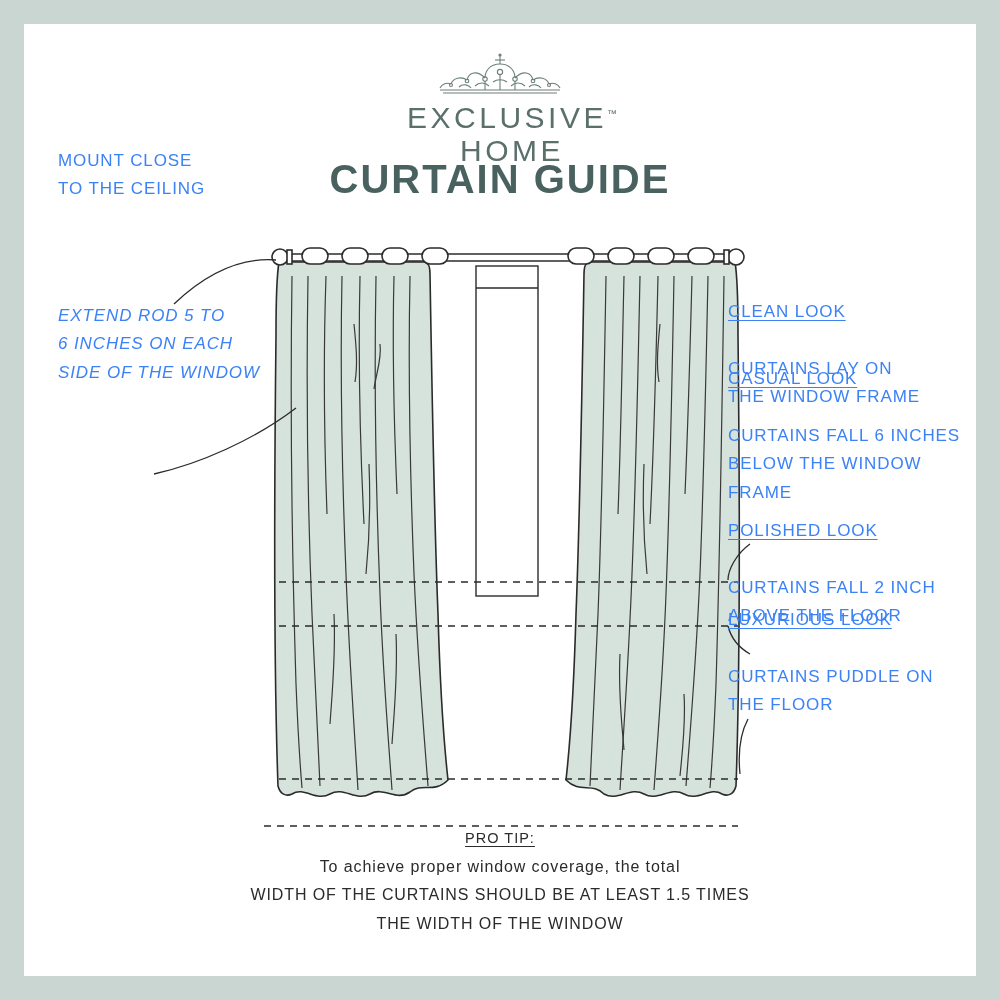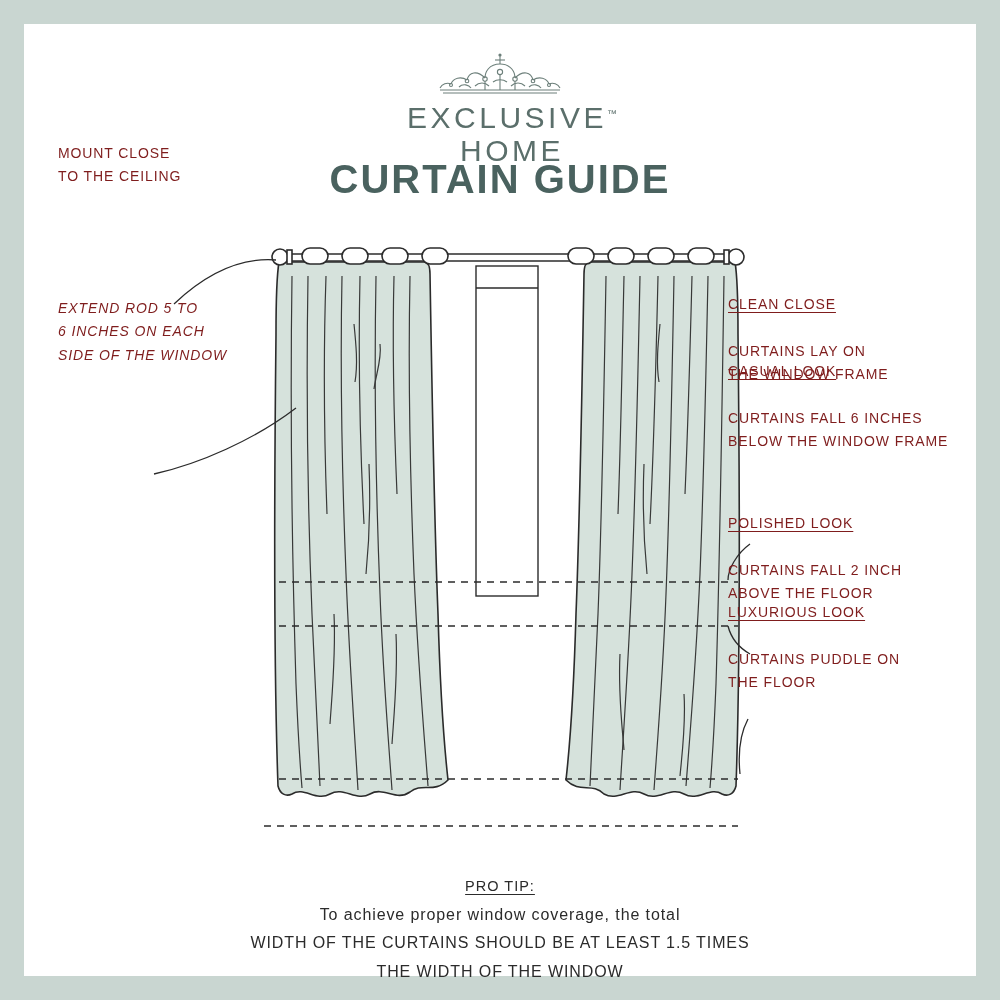--- a/index.html
+++ b/index.html
@@ -77,22 +77,22 @@
     top: 190px;
     width: 952px;
     height: 620px;
   }
   #diagram svg {
     display: block;
   }
   
   .callout {
     position: absolute;
-    font-size: 14px;
-    color: #7f1d1d;
+    font-size: 17px;
+    color: #3b82f6;
     letter-spacing: 0.9px;
     line-height: 1.68;
     white-space: pre-line;
   }
   .callout .hd {
     text-decoration: underline;
     text-underline-offset: 3px;
     letter-spacing: 0.9px;
     display: block;
   }
@@ -115,21 +115,20 @@
     width: 952px;
     text-align: center;
     color: #2b2b2b;
   }
   #protip-title {
     font-size: 14.5px;
     letter-spacing: 1px;
     text-decoration: underline;
     text-underline-offset: 3px;
     margin-bottom: 7px;
-    margin-top: 48px;
   }
   #protip-body {
     font-size: 16px;
     letter-spacing: 0.9px;
     line-height: 1.78;
     white-space: pre-line;
   }
 </style>
 </head>
 <body>
@@ -289,21 +288,21 @@
 TO THE CEILING</span>
     </div>
 
     <div class="callout" id="co-extend">
       <span class="bd">EXTEND ROD 5 TO
 6 INCHES ON EACH
 SIDE OF THE WINDOW</span>
     </div>
 
     <div class="callout" id="co-clean">
-      <span class="hd">CLEAN CLOSE</span>
+      <span class="hd">CLEAN LOOK</span>
       <span class="bd">CURTAINS LAY ON
 THE WINDOW FRAME</span>
     </div>
 
     <div class="callout" id="co-casual">
       <span class="hd">CASUAL LOOK</span>
       <span class="bd">CURTAINS FALL 6 INCHES
 BELOW THE WINDOW FRAME</span>
     </div>
 

